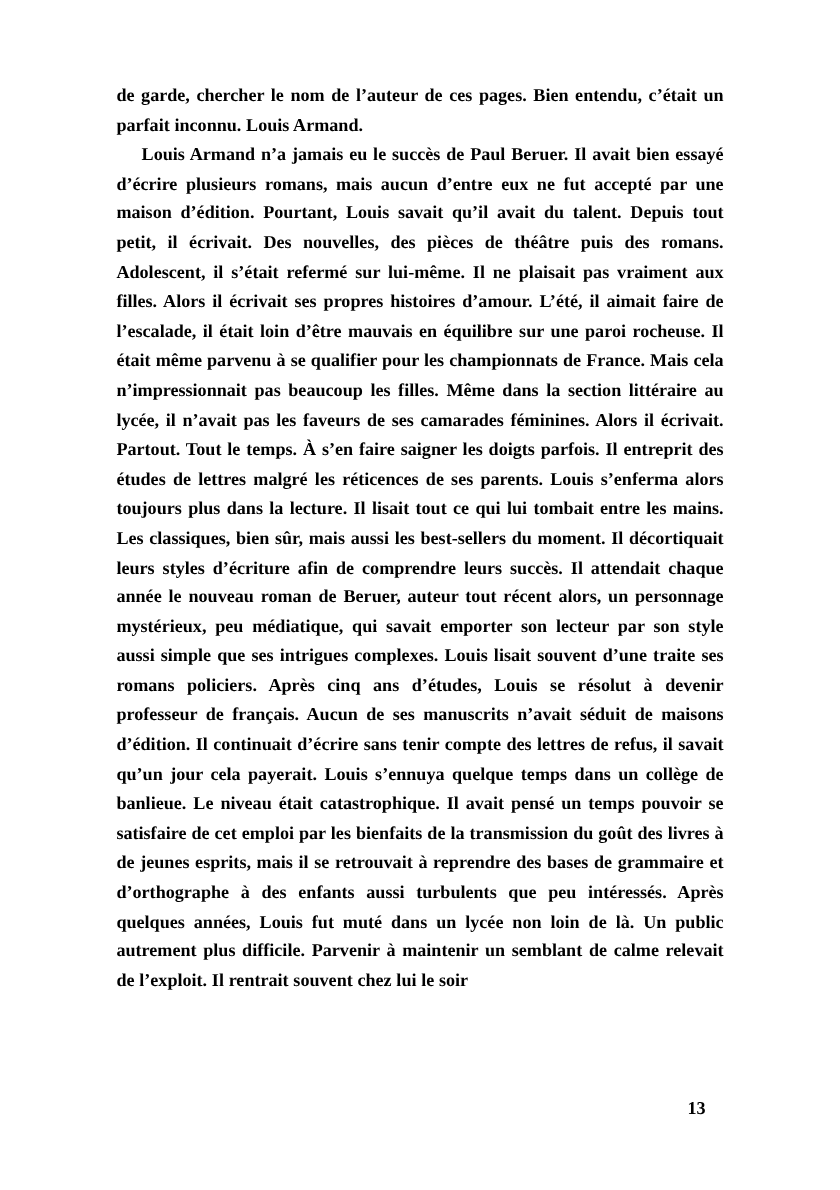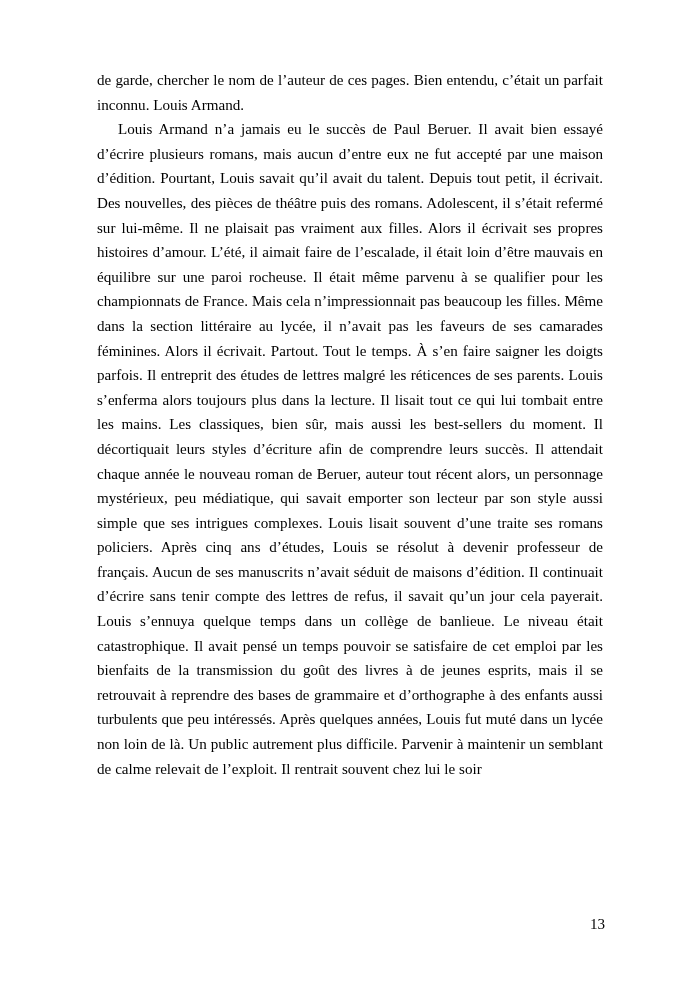--- a/index.html
+++ b/index.html
@@ -13,20 +13,21 @@
     color: #000000;
     -webkit-font-smoothing: antialiased;
   }
   .page {
     position: relative;
     width: 700px;
     height: 992px;
     background: #ffffff;
     overflow: hidden;
     box-sizing: border-box;
+    font-weight: bold;
   }
   .text-column {
     position: absolute;
     left: 97px;
     top: 68px;
     width: 506px;
   }
   .body-paragraph {
     margin: 0;
     font-size: 15.1px;
@@ -37,21 +38,21 @@
     -webkit-hyphens: none;
     word-spacing: 0.01em;
     letter-spacing: 0.0px;
     text-indent: 0;
   }
   .body-paragraph.indented {
     text-indent: 21px;
   }
   .page-number {
     position: absolute;
-    left: 99px;
+    left: 82px;
     width: 506px;
     top: 914px;
     text-align: right;
     font-size: 15.1px;
     line-height: 20px;
   }
 </style>
 </head>
 <body>
 

